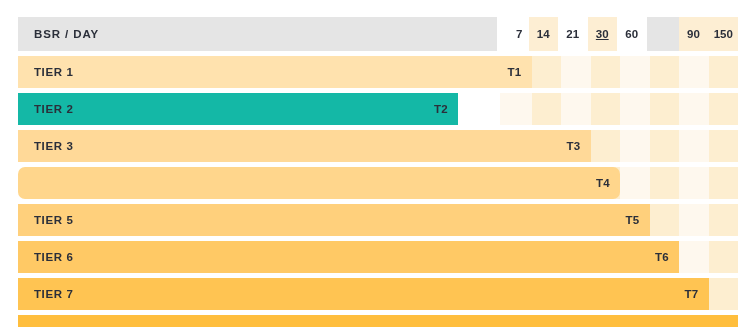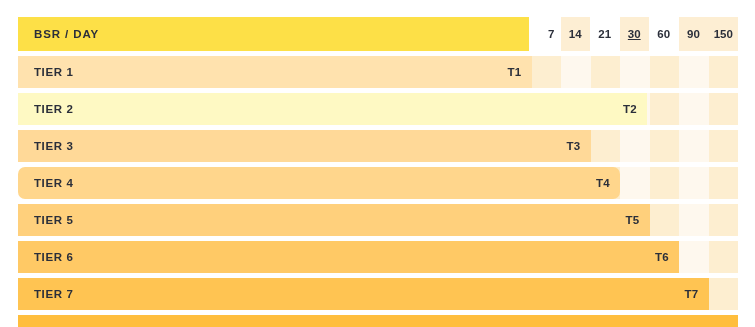--- a/index.html
+++ b/index.html
@@ -44,21 +44,21 @@
     font-size: 11.5px;
     font-weight: 700;
     letter-spacing: 0.6px;
     color: #2b2f3a;
     z-index: 4;
     white-space: nowrap;
   }
 
   
   .header-row {
-    background: #fde047;
+    background: #e5e5e5;
     height: 34px;
   }
   .header-label {
     font-size: 11.5px;
     font-weight: 700;
     letter-spacing: 0.9px;
     color: #2b2f3a;
   }
   .header-cells {
     position: absolute;
@@ -129,21 +129,21 @@
 <div id="chart-root">
 
   <div class="row header-row">
     <div class="label-cell header-label">BSR / DAY</div>
     <div class="header-cells">
         <div class="header-cell first plain" style="width: 32px;">7</div>
         <div class="header-cell tint" style="width: 29.5px;">14</div>
         <div class="header-cell plain" style="width: 29.5px;">21</div>
         <div class="header-cell tint" style="width: 29.5px; text-decoration: underline;">30</div>
         <div class="header-cell plain" style="width: 29.5px;">60</div>
-        <div class="header-cell tint" style="width: 30px;">90</div>
+        <div class="header-cell tint" style="width: 30px; margin-left: 32px;">90</div>
         <div class="header-cell tint" style="width: 29.5px;">150</div>
       </div>
   </div>
 
   <div id="rows-container">
       <div class="row">
         <div class="grid-cells">
           <div class="grid-cell first plain" style="width: 32px;"></div>
           <div class="grid-cell tint" style="width: 29.5px;"></div>
           <div class="grid-cell plain" style="width: 29.5px;"></div>
@@ -162,21 +162,21 @@
         <div class="grid-cells">
           <div class="grid-cell first plain" style="width: 32px;"></div>
           <div class="grid-cell tint" style="width: 29.5px;"></div>
           <div class="grid-cell plain" style="width: 29.5px;"></div>
           <div class="grid-cell tint" style="width: 29.5px;"></div>
           <div class="grid-cell plain" style="width: 29.5px;"></div>
           <div class="grid-cell tint" style="width: 29.5px;"></div>
           <div class="grid-cell plain" style="width: 29.5px;"></div>
           <div class="grid-cell tint" style="width: 29.5px;"></div>
         </div>
-        <div class="bar" style="width: 629px; background: #fef9c3;">
+        <div class="bar" style="width: 440px; background: #14b8a6;">
           <span>T2</span>
         </div>
         <div class="label-cell">TIER 2</div>
       </div>
       <div class="row">
         <div class="grid-cells">
           <div class="grid-cell first plain" style="width: 32px;"></div>
           <div class="grid-cell tint" style="width: 29.5px;"></div>
           <div class="grid-cell plain" style="width: 29.5px;"></div>
           <div class="grid-cell tint" style="width: 29.5px;"></div>
@@ -197,21 +197,20 @@
           <div class="grid-cell plain" style="width: 29.5px;"></div>
           <div class="grid-cell tint" style="width: 29.5px;"></div>
           <div class="grid-cell plain" style="width: 29.5px;"></div>
           <div class="grid-cell tint" style="width: 29.5px;"></div>
           <div class="grid-cell plain" style="width: 29.5px;"></div>
           <div class="grid-cell tint" style="width: 29.5px;"></div>
         </div>
         <div class="bar" style="width: 602px; background: rgb(255, 214, 140); border-radius: 7px;">
           <span>T4</span>
         </div>
-        <div class="label-cell">TIER 4</div>
       </div>
       <div class="row">
         <div class="grid-cells">
           <div class="grid-cell first plain" style="width: 32px;"></div>
           <div class="grid-cell tint" style="width: 29.5px;"></div>
           <div class="grid-cell plain" style="width: 29.5px;"></div>
           <div class="grid-cell tint" style="width: 29.5px;"></div>
           <div class="grid-cell plain" style="width: 29.5px;"></div>
           <div class="grid-cell tint" style="width: 29.5px;"></div>
           <div class="grid-cell plain" style="width: 29.5px;"></div>

